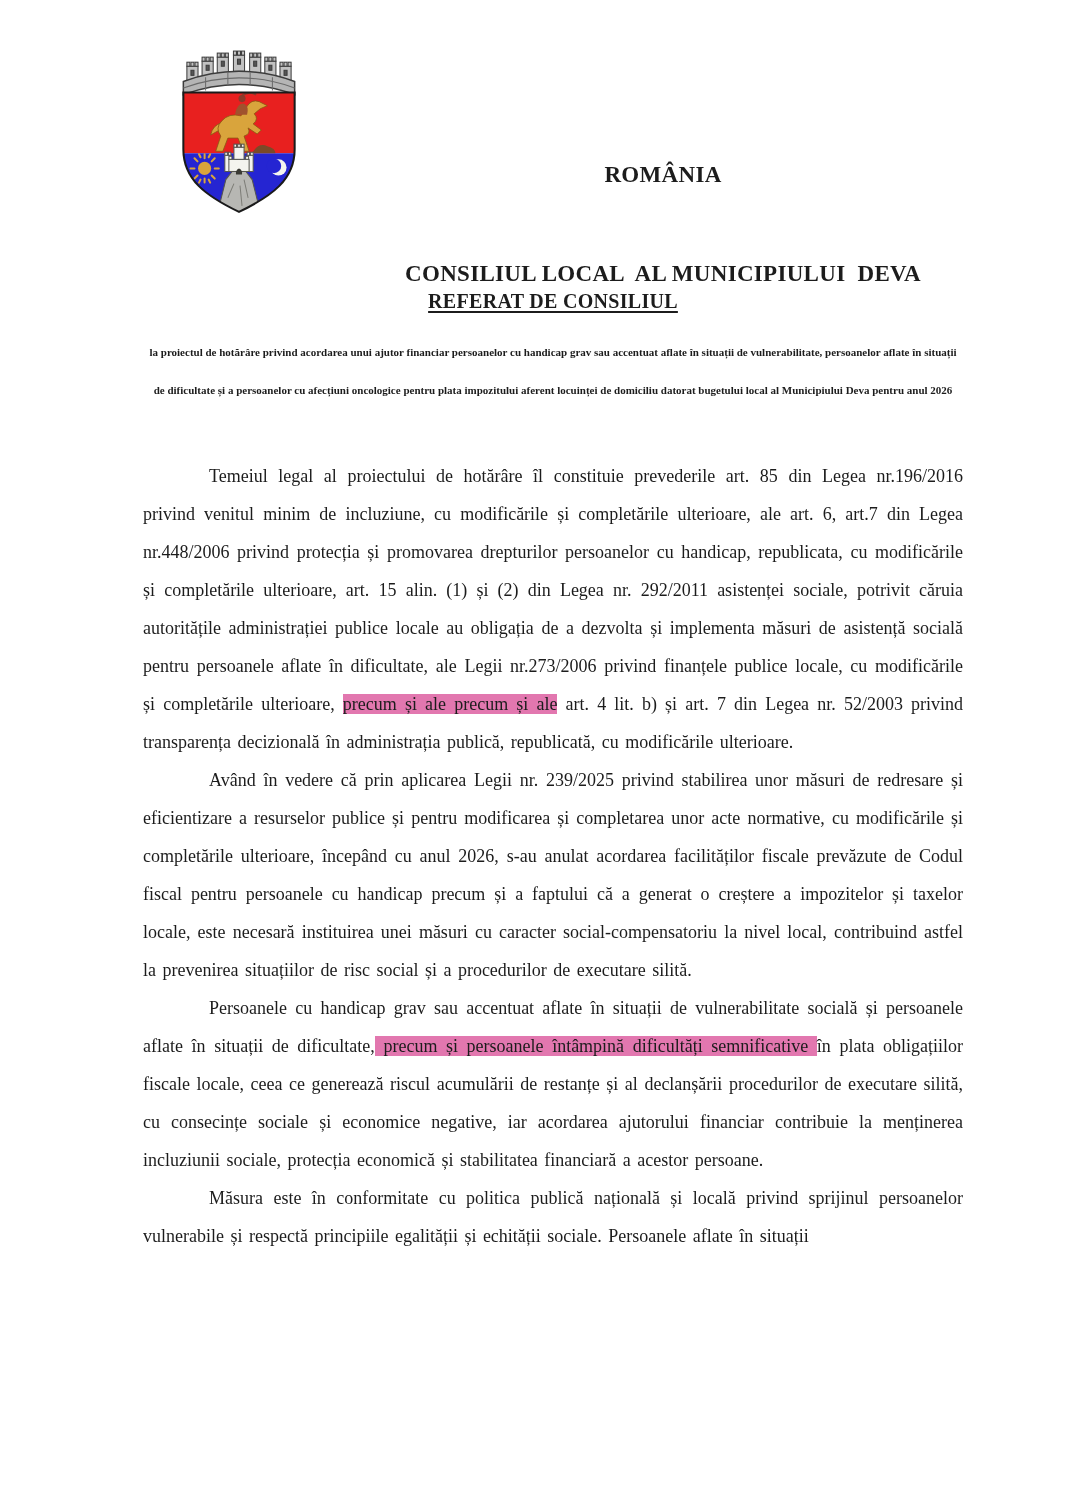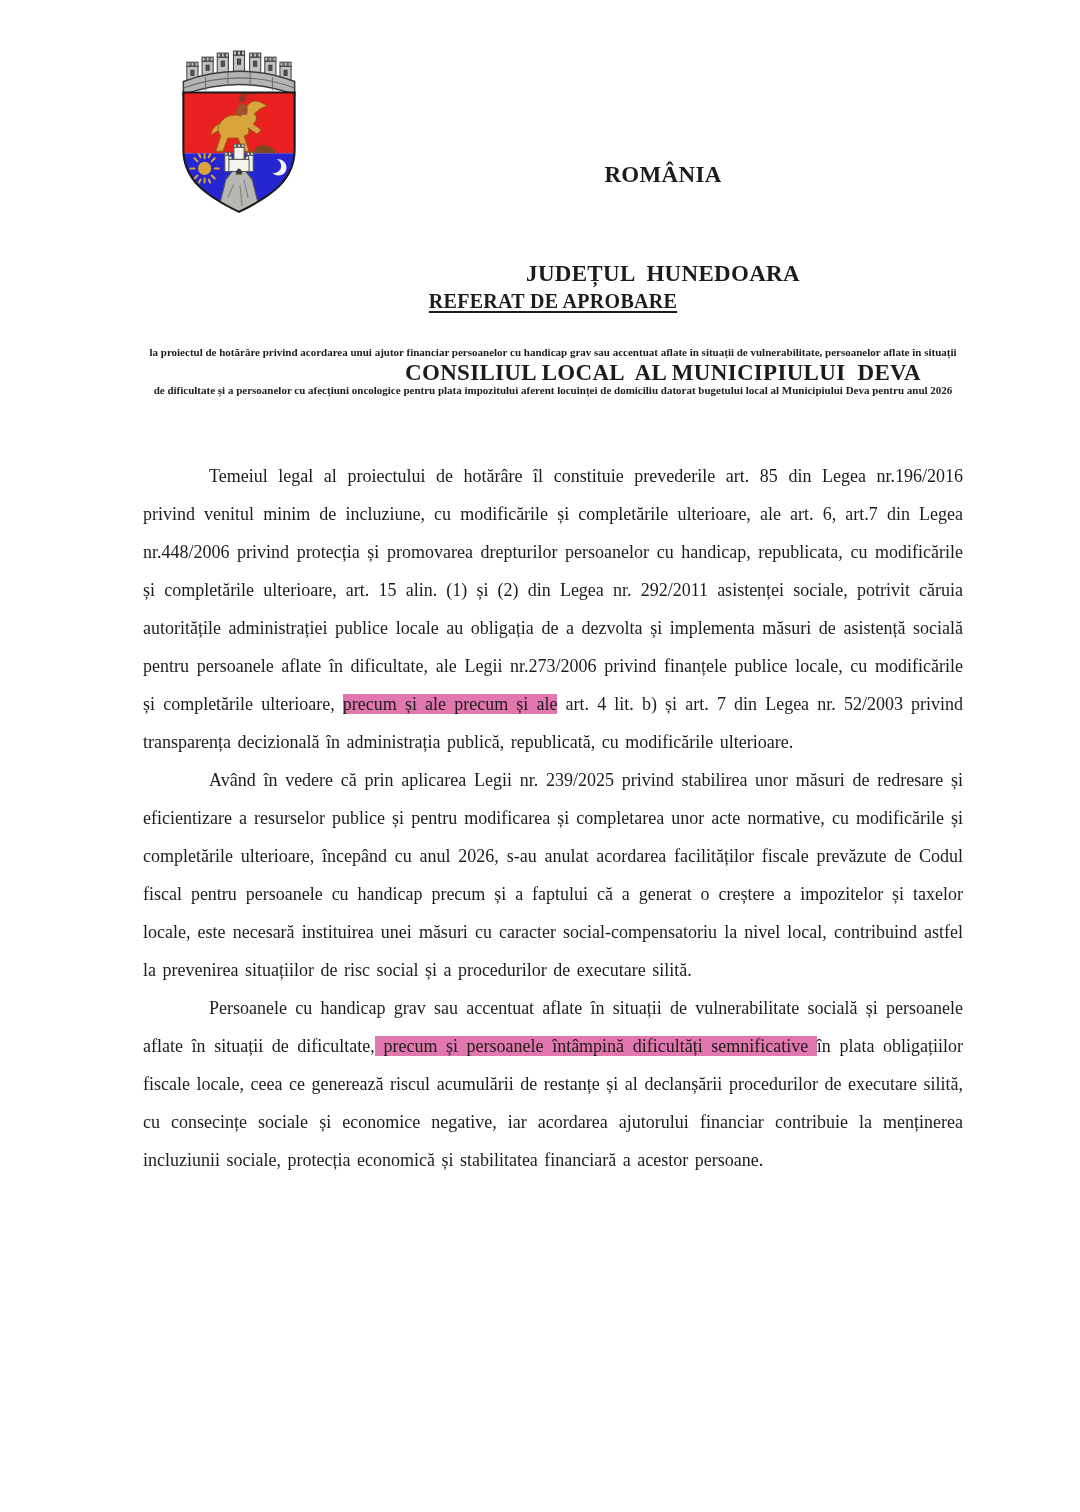--- a/index.html
+++ b/index.html
@@ -183,28 +183,28 @@
           </g>
           <path d="M60 124 Q63 118 66 124 L66 127 L60 127 Z" fill="#3a3a34" stroke="none"></path>
         </g>
       </g>
       <path d="M8 46 H118 V102 C118 132 96 148 63 164 C30 148 8 132 8 102 Z" fill="none" stroke="#1a1a1a" stroke-width="2"></path>
     </g>
   </svg>
 
   <div class="letterhead">
     <div>ROMÂNIA</div>
-    <div>JUDEȚUL  HUNEDOARA</div>
     <div>CONSILIUL LOCAL  AL MUNICIPIULUI  DEVA</div>
   </div>
 
   <div class="content">
-    <div class="doc-title">REFERAT DE APROBARE</div>
+    <div class="doc-title">REFERAT DE CONSILIUL</div>
     <div class="doc-subtitle">la proiectul de hotărâre privind acordarea unui ajutor financiar persoanelor cu handicap grav sau accentuat aflate în situații de vulnerabilitate, persoanelor aflate în situații de dificultate și a persoanelor cu afecțiuni oncologice pentru plata impozitului aferent locuinței de domiciliu datorat bugetului local al Municipiului Deva pentru anul 2026</div>
 
     <div class="doc-body">
       <p><span>Temeiul legal al proiectului de hotărâre îl constituie prevederile art. 85 din Legea nr.196/2016 privind venitul minim de incluziune, cu modificările și completările ulterioare, ale art. 6, art.7 din Legea nr.448/2006 privind protecția și promovarea drepturilor persoanelor cu handicap, republicata, cu modificările și completările ulterioare, art. 15 alin. (1) și (2) din Legea nr. 292/2011 asistenței sociale, potrivit căruia autoritățile administrației publice locale au obligația de a dezvolta și implementa măsuri de asistență socială pentru persoanele aflate în dificultate, ale Legii nr.273/2006 privind finanțele publice locale, cu modificările și completările ulterioare, </span><span class="hl">precum și ale precum și ale</span><span> art. 4 lit. b) și art. 7 din Legea nr. 52/2003 privind transparența decizională în administrația publică, republicată, cu modificările ulterioare.</span></p>
       <p><span>Având în vedere că prin aplicarea Legii nr. 239/2025 privind stabilirea unor măsuri de redresare și eficientizare a resurselor publice și pentru modificarea și completarea unor acte normative, cu modificările și completările ulterioare, începând cu anul 2026, s-au anulat acordarea facilităților fiscale prevăzute de Codul fiscal pentru persoanele cu handicap precum și a faptului că a generat o creștere a impozitelor și taxelor locale, este necesară instituirea unei măsuri cu caracter social-compensatoriu la nivel local, contribuind astfel la prevenirea situațiilor de risc social și a procedurilor de executare silită.</span><span class="hl"></span><span></span></p>
       <p><span>Persoanele cu handicap grav sau accentuat aflate în situații de vulnerabilitate socială și persoanele aflate în situații de dificultate,</span><span class="hl"> precum și persoanele întâmpină dificultăți semnificative </span><span>în plata obligațiilor fiscale locale, ceea ce generează riscul acumulării de restanțe și al declanșării procedurilor de executare silită, cu consecințe sociale și economice negative, iar acordarea ajutorului financiar contribuie la menținerea incluziunii sociale, protecția economică și stabilitatea financiară a acestor persoane.</span></p>
+      <p><span>Măsura este în conformitate cu politica publică națională și locală privind sprijinul persoanelor vulnerabile și respectă principiile egalității și echității sociale. Persoanele aflate în situații</span><span class="hl"></span><span></span></p>
     </div>
   </div>
 
 </div>
 
 </body></html>

